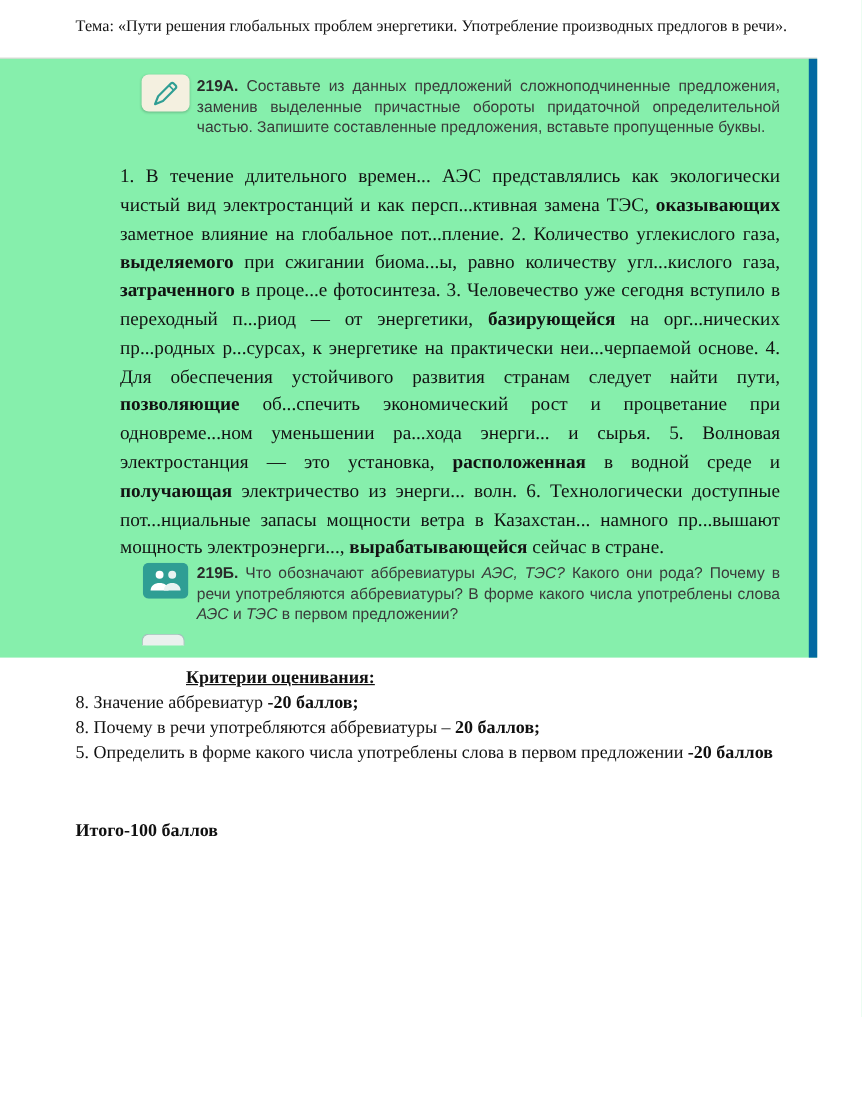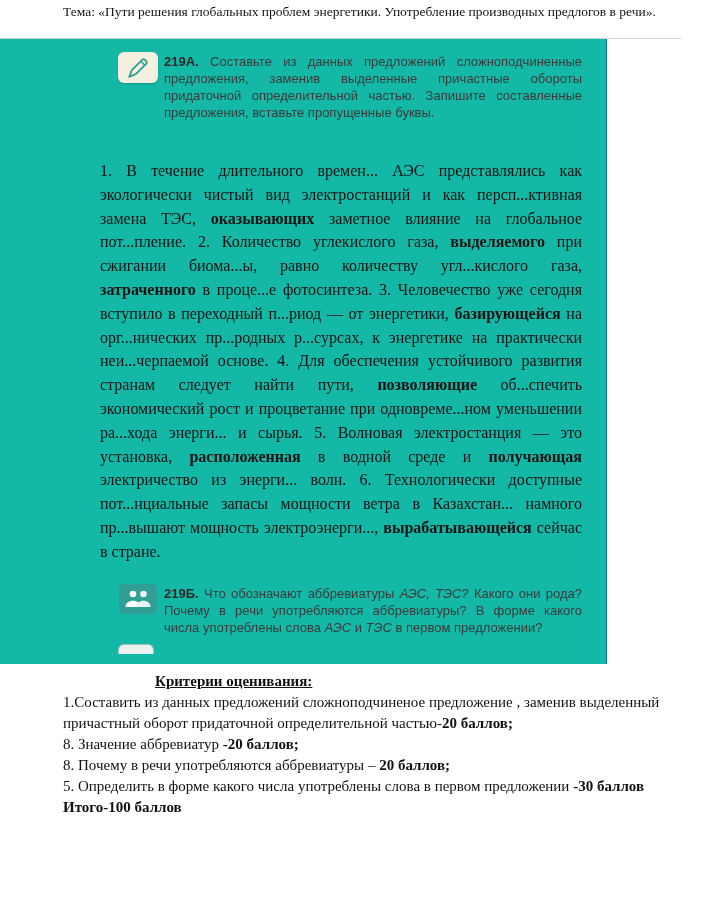--- a/index.html
+++ b/index.html
@@ -4,35 +4,35 @@
 <style>
   * { margin: 0; padding: 0; box-sizing: border-box; }
   html, body { background: #ffffff; }
   body {
     width: 718px; height: 914px;
     font-family: "Liberation Serif", serif;
     color: #1b1b1b;
     overflow: hidden;
     position: relative;
   }
-  .page { }
+  .page { padding-top: 10px; }
 
   
   .top { padding: 2px 58px 0 63px; }
   .theme { font-size: 13.5px; line-height: 19px; color: #141414; }
   .task-label { font-weight: bold; font-size: 14.5px; margin-top: 17px; }
 
   
   .hr { margin-top: 17px; width: 681px; border-top: 1px solid #d3d3cf; }
 
   
   .excerpt {
-    width: 607px;
-    background: #14b8a6;
-    border-right: 1px solid #0369a1;
+    width: 681px;
+    background: #86efac;
+    border-right: 7px solid #0369a1;
     padding: 14px 24px 10px 100px;
     position: relative;
   }
   .ex-row { position: relative; margin-left: 64px; }
   .icon-box {
     position: absolute; left: -46px; top: -1px;
     width: 40px; height: 31px;
     display: flex; align-items: center; justify-content: center;
   }
   .pencil-bg {
@@ -41,40 +41,40 @@
     box-shadow: 0 1px 2px rgba(0,0,0,.18);
   }
   .ex-head {
     font-family: "Liberation Sans", sans-serif;
     font-size: 13px; line-height: 17px;
     color: #3a3a3a;
     text-align: justify;
   }
   .ex-num { font-weight: bold; color: #2a2a2a; }
   .ex-body {
-    margin-top: 38px;
+    margin-top: 22px;
     font-size: 16px; line-height: 23.8px;
     text-align: justify;
     color: #121212;
   }
-  .ex-b { margin-top: 21px; }
+  .ex-b { }
   .cropped-box {
     margin: 8px 0 0 18px;
     width: 36px; height: 10px;
     border: 1px solid #a3c2bb;
     border-bottom: none;
     border-radius: 6px 6px 0 0;
     background: #eaf1ee;
   }
 
   
   .criteria { padding: 7px 56px 0 63px; font-size: 15px; line-height: 21px; color: #111; }
   .crit-title { font-weight: bold; margin-left: 92px; text-decoration: underline; }
   .crit-item { text-align: left; }
-  .crit-total { font-weight: bold; }
+  .crit-total { font-weight: bold; margin-top: 44px; }
 </style>
 </head>
 <body>
 
 <div class="page">
 
   <div class="top">
     <p class="theme">Тема: «Пути решения глобальных проблем энергетики. Употребление производных предлогов в речи».</p>
   </div>
 
@@ -105,20 +105,19 @@
         </svg>
       </span>
       <p class="ex-head"><span class="ex-num">219Б.</span> <span><span>Что обозначают аббревиатуры </span><span style="font-style: italic;">АЭС, ТЭС?</span><span> Какого они рода? Почему в речи употребляются аббревиатуры? В форме какого числа употреблены слова </span><span style="font-style: italic;">АЭС</span><span> и </span><span style="font-style: italic;">ТЭС</span><span> в первом предложении?</span></span></p>
     </div>
 
     <div class="cropped-box"></div>
   </div>
 
   <div class="criteria">
     <p class="crit-title">Критерии оценивания:</p>
-    <p class="crit-item"><span>1.Составить из данных предложений сложноподчиненое предложение , заменив выделенный причастный оборот придаточной определительной частью-</span><span style="font-weight: bold;">20 баллов;</span></p>
     <p class="crit-item"><span>8. Значение аббревиатур </span><span style="font-weight: bold;">-20 баллов;</span></p>
     <p class="crit-item"><span>8. Почему в речи употребляются аббревиатуры – </span><span style="font-weight: bold;">20 баллов;</span></p>
-    <p class="crit-item"><span>5. Определить в форме какого числа употреблены слова в первом предложении </span><span style="font-weight: bold;">-30 баллов</span></p>
+    <p class="crit-item"><span>5. Определить в форме какого числа употреблены слова в первом предложении </span><span style="font-weight: bold;">-20 баллов</span></p>
     <p class="crit-item crit-total"><span style="font-weight: bold;">Итого-100 баллов</span></p>
   </div>
 
 </div>
 
 </body></html>

